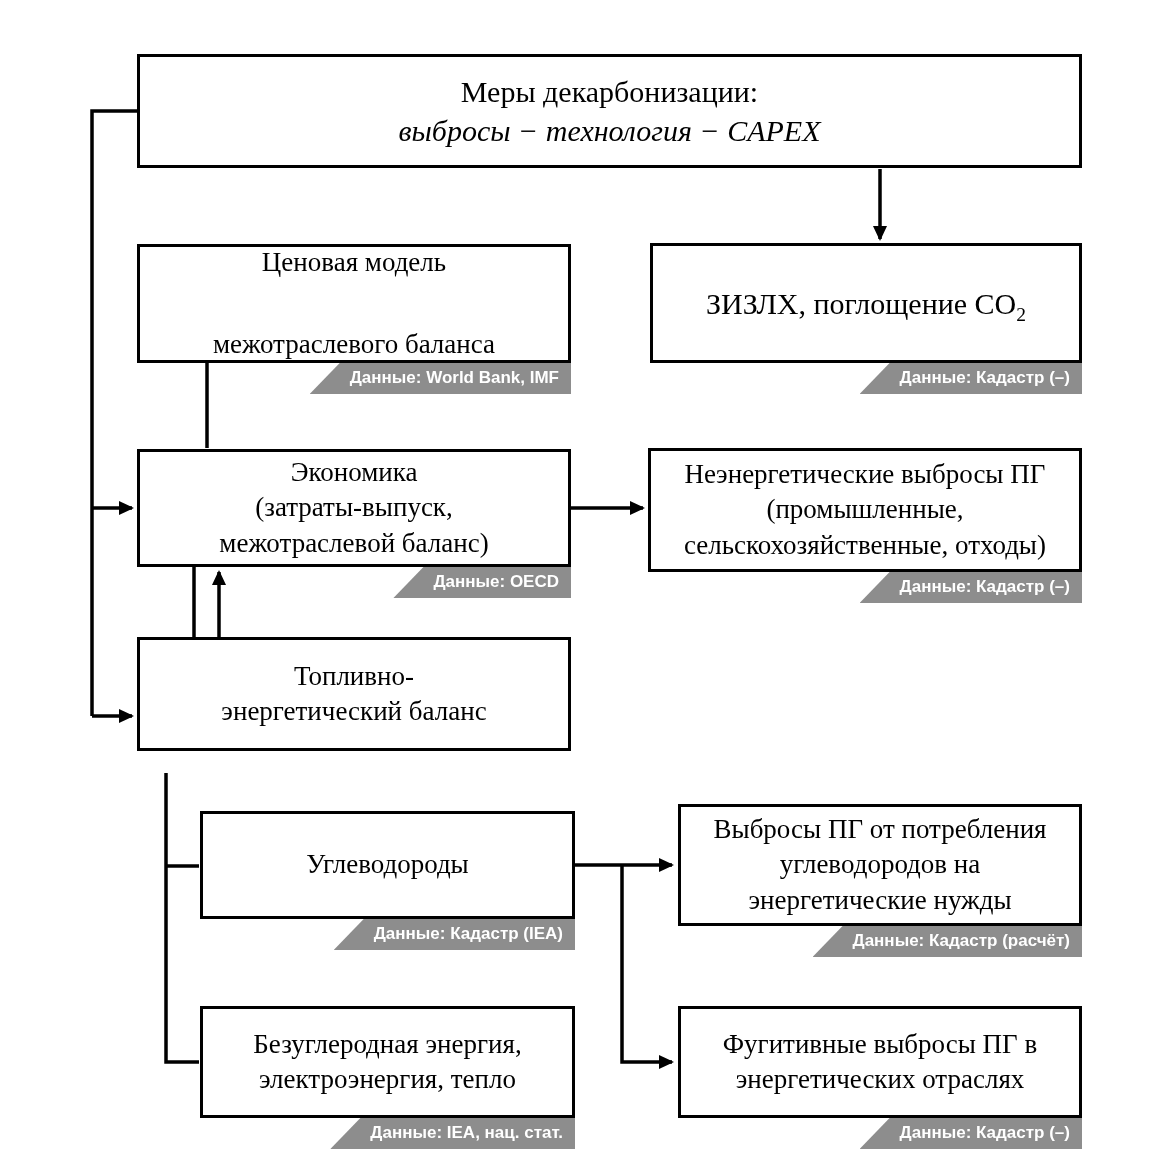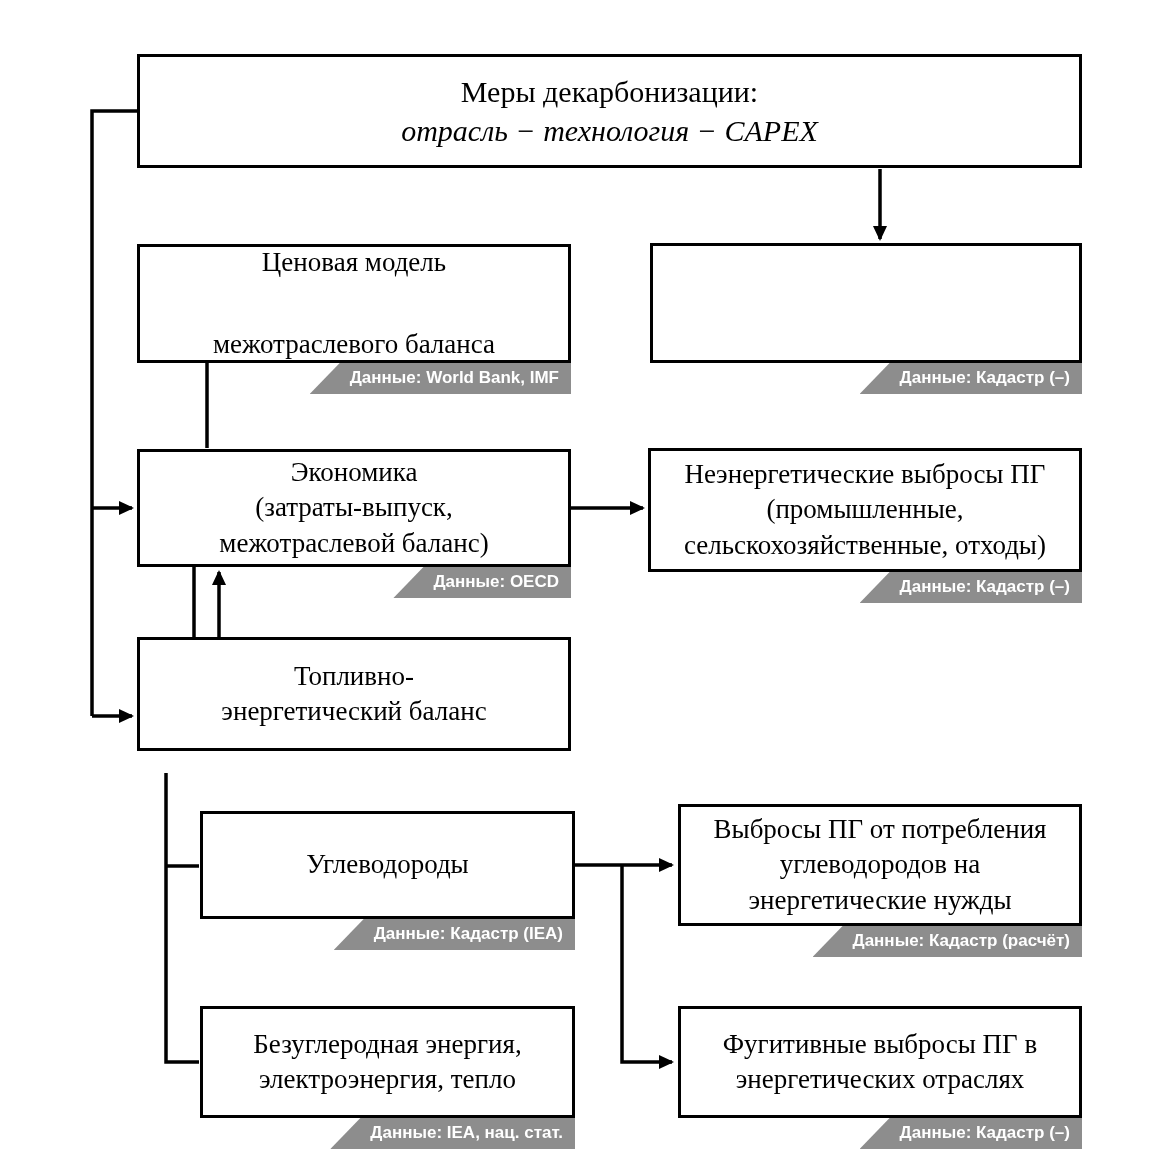--- a/index.html
+++ b/index.html
@@ -85,30 +85,33 @@
 
     <path class="line" d="M166,744 V1033 H199"></path>
     <path class="line" d="M166,837 H199"></path>
 
     <path class="line" d="M575,836 H672" marker-end="url(#arrow)"></path>
     <path class="line" d="M622,836 V1033 H672" marker-end="url(#arrow)"></path>
   </svg>
 
   <div class="box" style="left:137px; top:25px; width:945px; height:114px; font-size:30px;">
     <div>Меры декарбонизации:</div>
-    <div class="italic">отрасль − технология − CAPEX</div>
+    <div class="italic">выбросы − технология − CAPEX</div>
   </div>
 
   <div class="box" style="left:137px; top:215px; width:434px; height:119px;gap:46px;">
     <div>Ценовая модель</div>
     <div>межотраслевого баланса</div>
     <div class="tag">Данные: World Bank, IMF</div>
   </div>
 
   <div class="box" style="left:650px; top:214px; width:432px; height:120px; font-size:30px;">
+    <div>
+      <span>ЗИЗЛХ, поглощение CO</span><sub>2</sub>
+    </div>
     <div class="tag">Данные: Кадастр (–)</div>
   </div>
 
   <div class="box" style="left:137px; top:420px; width:434px; height:118px;">
     <div>Экономика</div>
     <div>(затраты-выпуск,</div>
     <div>межотраслевой баланс)</div>
     <div class="tag">Данные: OECD</div>
   </div>
 

